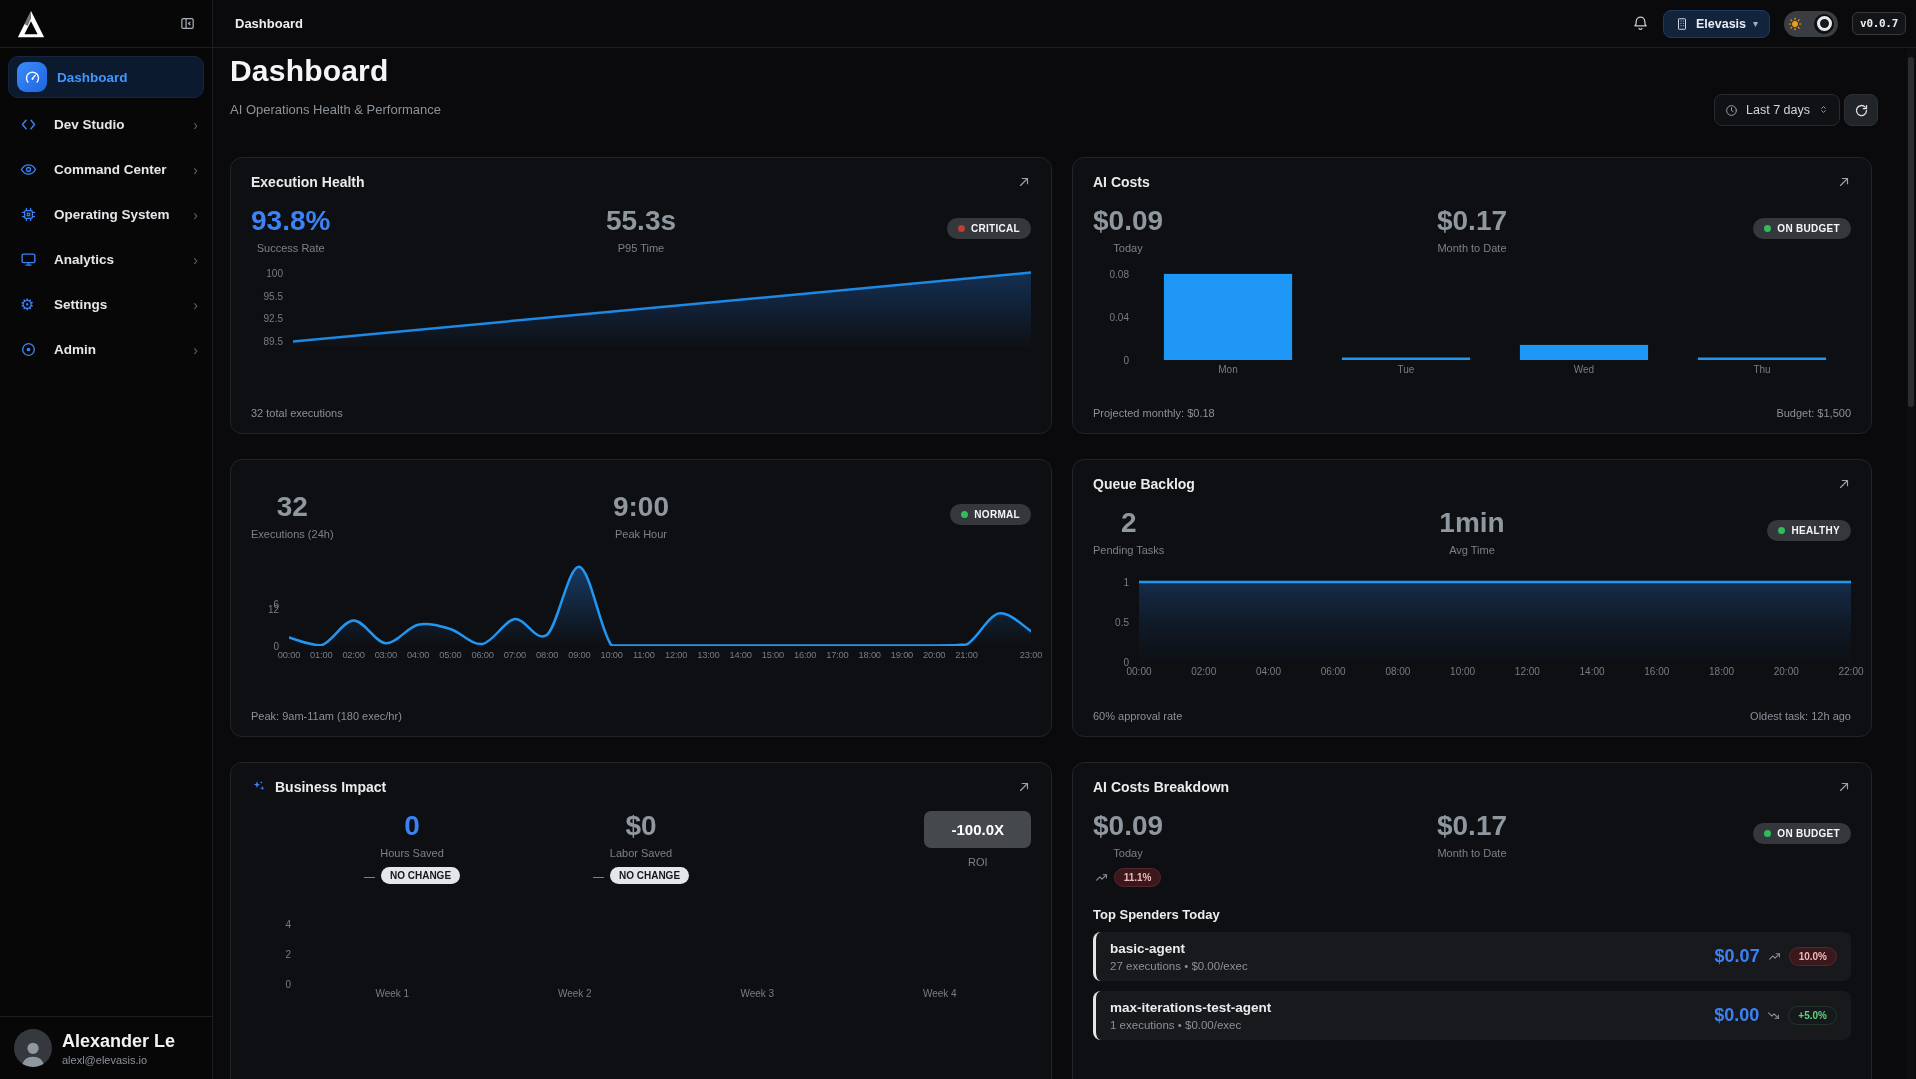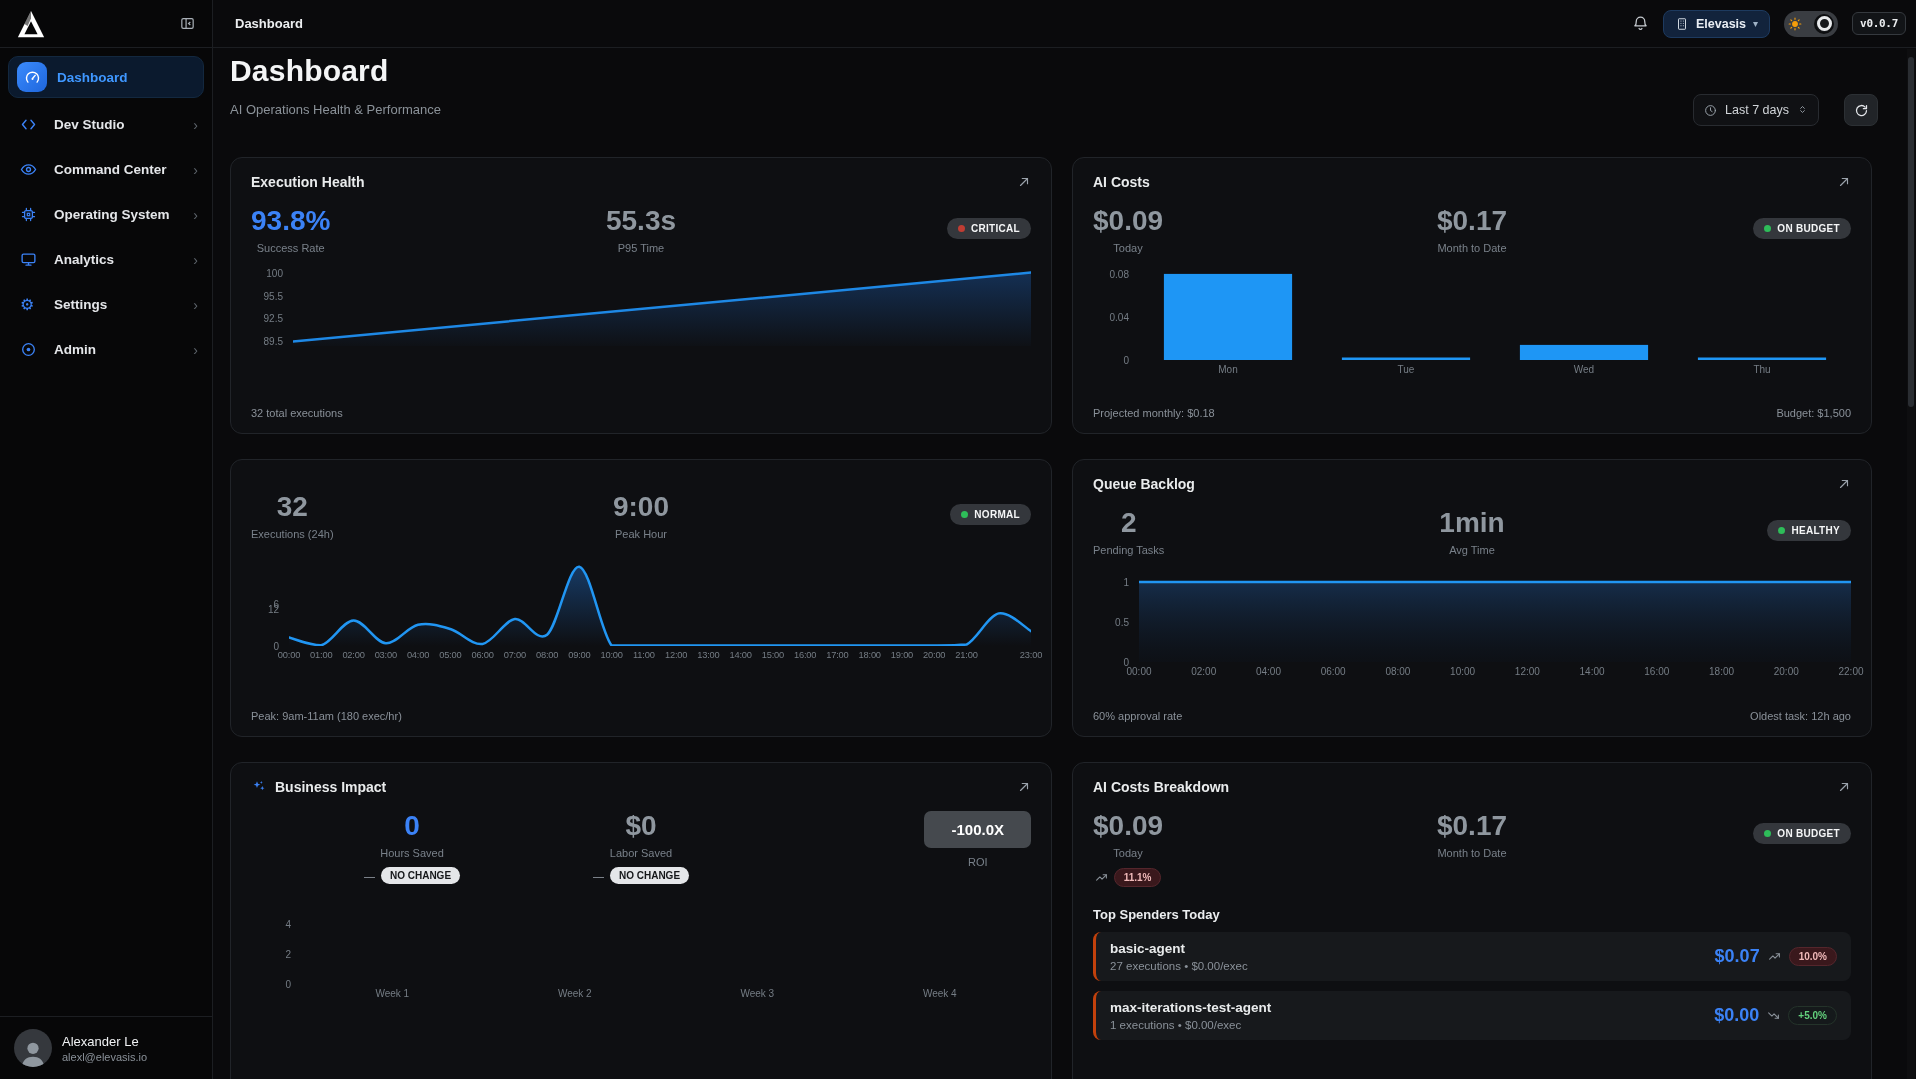--- a/index.html
+++ b/index.html
@@ -21,21 +21,21 @@
   .nav-item .nav-chevron { color:#5d646b; font-size:14px; margin-right:2px; }
   .nav-item.active { background:#0b1a2e; border:1px solid #13283f; border-radius:10px; margin:0 8px 4px 8px; height:42px; padding:0 10px 0 8px; }
   .nav-item.active .icon-box { width:30px; height:30px; border-radius:9px; background:linear-gradient(135deg,#3b8bfd,#1e66dd);
         display:flex; align-items:center; justify-content:center; }
   .nav-item.active .icon-box svg { width:17px; height:17px; }
   .nav-item.active .nav-label { color:#3f97ff; margin-left:10px; }
   .gear-glyph { font-size:16px; line-height:1; color:#3b82f6; }
   .side-footer { border-top:1px solid #1c1e22; padding:12px 14px; display:flex; align-items:center; gap:10px; }
   .avatar { width:38px; height:38px; border-radius:50%; background:#35383d; overflow:hidden; display:flex; align-items:flex-end; justify-content:center; flex-shrink:0; }
   .avatar svg { width:30px; height:30px; }
-  .user-name { font-size:13px; font-weight:400; color:#f0f2f4; }
+  .user-name { font-size:18px; font-weight:700; color:#f0f2f4; }
   .user-email { font-size:11px; color:#8a9199; margin-top:2px; }
 
   
   .main { flex:1; display:flex; flex-direction:column; min-width:0; background:#0a0a0c; position:relative; }
   .topbar { height:48px; border-bottom:1px solid #1c1e22; display:flex; align-items:center; justify-content:space-between; padding:0 10px 0 22px; flex-shrink:0; }
   .breadcrumb { font-size:13px; font-weight:700; color:#eceef0; }
   .topbar-right { display:flex; align-items:center; gap:14px; }
   .icon-btn { color:#c7ccd1; display:flex; align-items:center; justify-content:center; cursor:pointer; }
   .icon-btn svg { width:17px; height:17px; }
   .org-pill { display:flex; align-items:center; gap:7px; background:#12233c; border:1px solid #1d3a5f; border-radius:8px; padding:6px 11px; cursor:pointer; }
@@ -46,21 +46,21 @@
   .sun-icon { color:#f59e0b; display:flex; } .sun-icon svg { width:14px; height:14px; }
   .toggle-knob { width:20px; height:20px; border-radius:50%; background:#17191c; border:2px solid #0d0e10; display:flex; align-items:center; justify-content:center; }
   .toggle-knob::after { content:""; width:9px; height:9px; border-radius:50%; border:3px solid #e8eaec; display:block; }
   .version-badge { font-family:"DejaVu Sans Mono", monospace; font-size:11px; font-weight:700; color:#eceef0;
        background:#121417; border:1px solid #35393e; border-radius:6px; padding:4px 7px; letter-spacing:-0.3px; }
 
   
   .content { flex:1; padding:6px 0 0 17px; position:relative; overflow:hidden; }
   .page-title { font-size:30px; font-weight:700; color:#f4f5f6; letter-spacing:0.2px; }
   .page-subtitle { font-size:13px; color:#8b9299; margin-top:14px; }
-  .header-controls { position:absolute; top:46px; right:38px; display:flex; gap:25px; }
+  .header-controls { position:absolute; top:46px; right:38px; display:flex; gap:4px; }
   .range-select { display:flex; align-items:center; gap:8px; background:#101114; border:1px solid #282b30; border-radius:8px; padding:0 10px; height:32px; cursor:pointer; }
   .range-select svg { width:13px; height:13px; color:#9aa2ab; }
   .range-label { font-size:12.5px; color:#d2d6da; }
   .updown { color:#8a9199; } .updown svg { width:11px; height:11px; }
   .refresh-btn { width:34px; height:32px; background:#212428; border:1px solid #2c3034; border-radius:8px; color:#e5e7eb;
        display:flex; align-items:center; justify-content:center; cursor:pointer; }
   .refresh-btn svg { width:15px; height:15px; }
 
   .grid { margin-top:40px; display:grid; grid-template-columns:822px 800px; column-gap:20px; row-gap:25px; }
   .card { background:#0e0f12; border:1px solid #212429; border-radius:12px; padding:16px 20px 14px 20px; display:flex; flex-direction:column; position:relative; }
@@ -97,21 +97,21 @@
   .yaxis { position:relative; flex-shrink:0; }
   .ytick { position:absolute; right:10px; transform:translateY(-50%); font-size:10px; color:#757d85; white-space:nowrap; }
   .plot { flex:1; position:relative; }
   .plot svg { display:block; }
   .xaxis { position:relative; height:17px; }
   .xtick { position:absolute; top:4px; transform:translateX(-50%); font-size:10px; color:#757d85; white-space:nowrap; }
   .chart.xsmall .xtick { font-size:9.3px; letter-spacing:-0.2px; }
   .card-footer { margin-top:auto; display:flex; justify-content:space-between; align-items:center; font-size:11px; color:#8a9199; }
 
   .section-title { font-size:13px; font-weight:700; color:#eceef0; margin:20px 0 10px 0; }
-  .spender-row { background:#17191c; border-radius:8px; border-left:3px solid #c2410c; padding:9px 14px; margin-bottom:10px;
+  .spender-row { background:#17191c; border-radius:8px; border-left:3px solid #e5e5e5; padding:9px 14px; margin-bottom:10px;
        display:flex; align-items:center; justify-content:space-between; cursor:pointer; }
   .spender-name { font-size:13.5px; font-weight:700; color:#e9ebec; }
   .spender-detail { font-size:11.5px; color:#8a9199; margin-top:4px; }
   .spender-right { display:flex; align-items:center; gap:8px; }
   .spender-amount { font-size:18px; font-weight:700; color:#3b82f6; }
 
   .scrollbar-track { position:absolute; right:1px; top:49px; width:8px; height:1030px; background:rgba(255,255,255,0.02); }
   .scrollbar-thumb { position:absolute; top:8px; right:1px; width:6px; height:350px; border-radius:3px; background:#2a2d32; cursor:pointer; }
 </style>
 </head>

